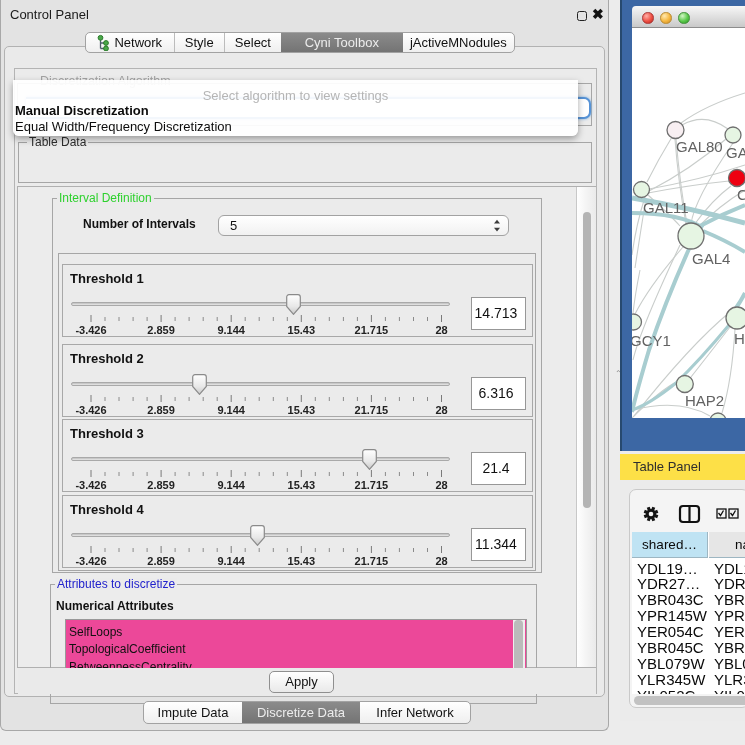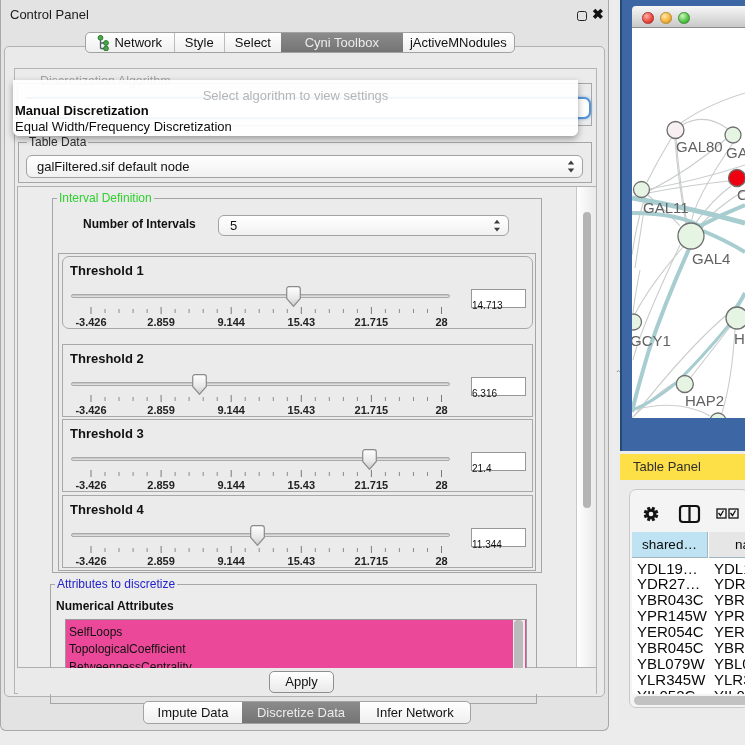--- a/index.html
+++ b/index.html
@@ -37,22 +37,22 @@
   border-top:5px solid #3c3c3c;}
 
 #scrollpane{left:17px;top:186px;width:579px;height:482px;border:1px solid #b0b0b0;background:#ececec;overflow:hidden;}
 #vscroll{left:576px;top:187px;width:20px;height:480px;background:linear-gradient(90deg,#ffffff,#f6f6f6 40%,#eaeaea);border-left:1px solid #c8c8c8;}
 #vthumb{left:583px;top:212px;width:8px;height:296px;background:#b4b4b4;border-radius:4px;}
 
 .tbox{position:absolute;left:62px;width:471px;height:73px;border:1px solid #a8a8a8;}
 .tname{position:absolute;left:7px;top:6px;font-size:13px;font-weight:bold;color:#111;}
 .track{position:absolute;left:8px;width:379px;height:4px;top:37px;border-radius:2px;
   background:linear-gradient(#bdbdbd,#e9e9e9);border:1px solid #a9a9a9;}
-.vfield{position:absolute;left:408px;top:32px;width:55px;height:19px;background:#fff;
-  border:1px solid #979797;font-size:10px;color:#111;text-align:left;line-height:31px;padding-right:5px;}
+.vfield{position:absolute;left:408px;top:32px;width:55px;height:33px;background:#fff;
+  border:1px solid #979797;font-size:14px;color:#111;text-align:center;line-height:31px;padding-right:5px;}
 .ticklbl{position:absolute;font-size:11px;font-weight:bold;color:#222;top:59px;transform:translateX(-50%);}
 .thumbsvg{position:absolute;top:29px;}
 
 #attrlist{left:65px;top:619px;width:462px;height:60px;background:#ec4899;border:1px solid #999;}
 .litem{position:absolute;left:3px;font-size:12px;color:#111;}
 
 #applybtn{left:269px;top:671px;width:65px;height:22px;background:linear-gradient(#ffffff,#e9e9e9);
   border:1px solid #8f8f8f;border-radius:5px;font-size:13px;color:#111;text-align:center;line-height:20px;}
 #bottabs{left:143px;top:701px;width:328px;height:23px;z-index:20;}
 
@@ -99,46 +99,39 @@
 
   <div class="abs" id="content"></div>
   <div class="abs" id="cyni"></div>
 
   <div class="group" style="left:17px;top:83px;width:575px;height:43px;"></div>
 
   <div class="abs" style="left:26px;top:96.5px;width:565px;height:22px;background:#fff;border:2.5px solid #5793d6;border-left:none;border-radius:0 7px 7px 0;box-shadow:0 0 3px #74aadd;"></div>
 
   <div class="group" style="left:18px;top:142px;width:574px;height:41px;"></div>
   <div class="gtitle" style="left:27px;top:136px;color:#2e2e2e;">Table Data</div>
-  <div class="combo" style="left:26px;top:155px;width:557px;height:23px;">
-    <span style="margin-left:10px;">galFiltered.sif default node</span>
-    <div class="cararea">
-        <div class="aru" style="transform:scale(0.8);"></div>
-        <div class="ard" style="transform:scale(0.8);"></div>
-      </div>
-  </div>
 
   <div class="abs" id="scrollpane"></div>
   <div class="abs" id="vscroll"></div>
   <div class="abs" id="vthumb"></div>
 
   <div class="group" style="left:52px;top:198px;width:490px;height:375px;background:#ebebeb;"></div>
   <div class="gtitle" style="left:57px;top:192px;color:#2ed12e;">Interval Definition</div>
   <div class="abs" style="left:83px;top:217px;font-size:12px;font-weight:bold;color:#111;">Number of Intervals</div>
   <div class="combo" style="left:218px;top:215px;width:291px;height:21px;">
     <span style="margin-left:11px;">5</span>
     <div class="cararea">
         <div class="aru" style="transform:scale(0.75);"></div>
         <div class="ard" style="transform:scale(0.75);"></div>
       </div>
   </div>
 
   <div class="group" style="left:58px;top:253px;width:478px;height:318px;"></div>
 
-  <div class="tbox" style="top:256px;border-radius:7px;">
+  <div class="tbox" style="top:264px;">
   <div class="tname">Threshold 1</div>
   <div class="track"></div>
   <svg style="position:absolute;left:0;top:49px;" width="471" height="9">
         <line x1="28.0" y1="1" x2="28.0" y2="8" stroke="#7a7a7a" stroke-width="1"></line>
         <line x1="42.0" y1="3" x2="42.0" y2="7" stroke="#8a8a8a" stroke-width="1"></line>
         <line x1="56.0" y1="3" x2="56.0" y2="7" stroke="#8a8a8a" stroke-width="1"></line>
         <line x1="70.1" y1="3" x2="70.1" y2="7" stroke="#8a8a8a" stroke-width="1"></line>
         <line x1="84.1" y1="3" x2="84.1" y2="7" stroke="#8a8a8a" stroke-width="1"></line>
         <line x1="98.1" y1="1" x2="98.1" y2="8" stroke="#7a7a7a" stroke-width="1"></line>
         <line x1="112.1" y1="3" x2="112.1" y2="7" stroke="#8a8a8a" stroke-width="1"></line>

